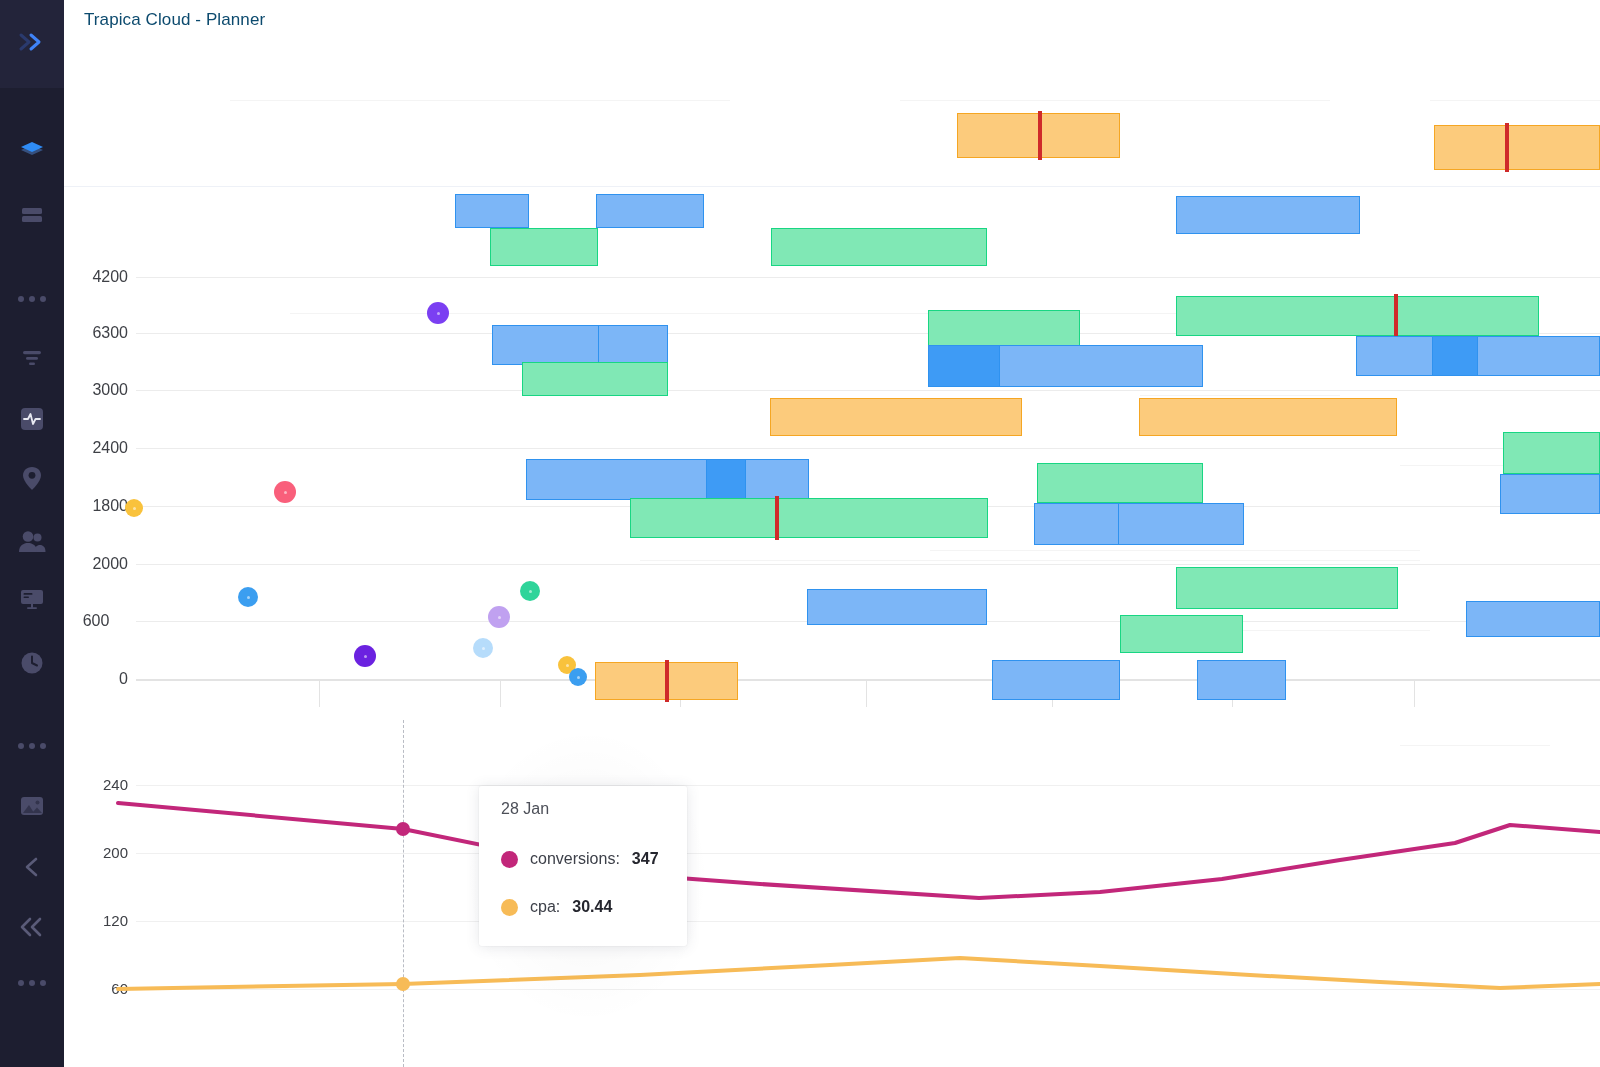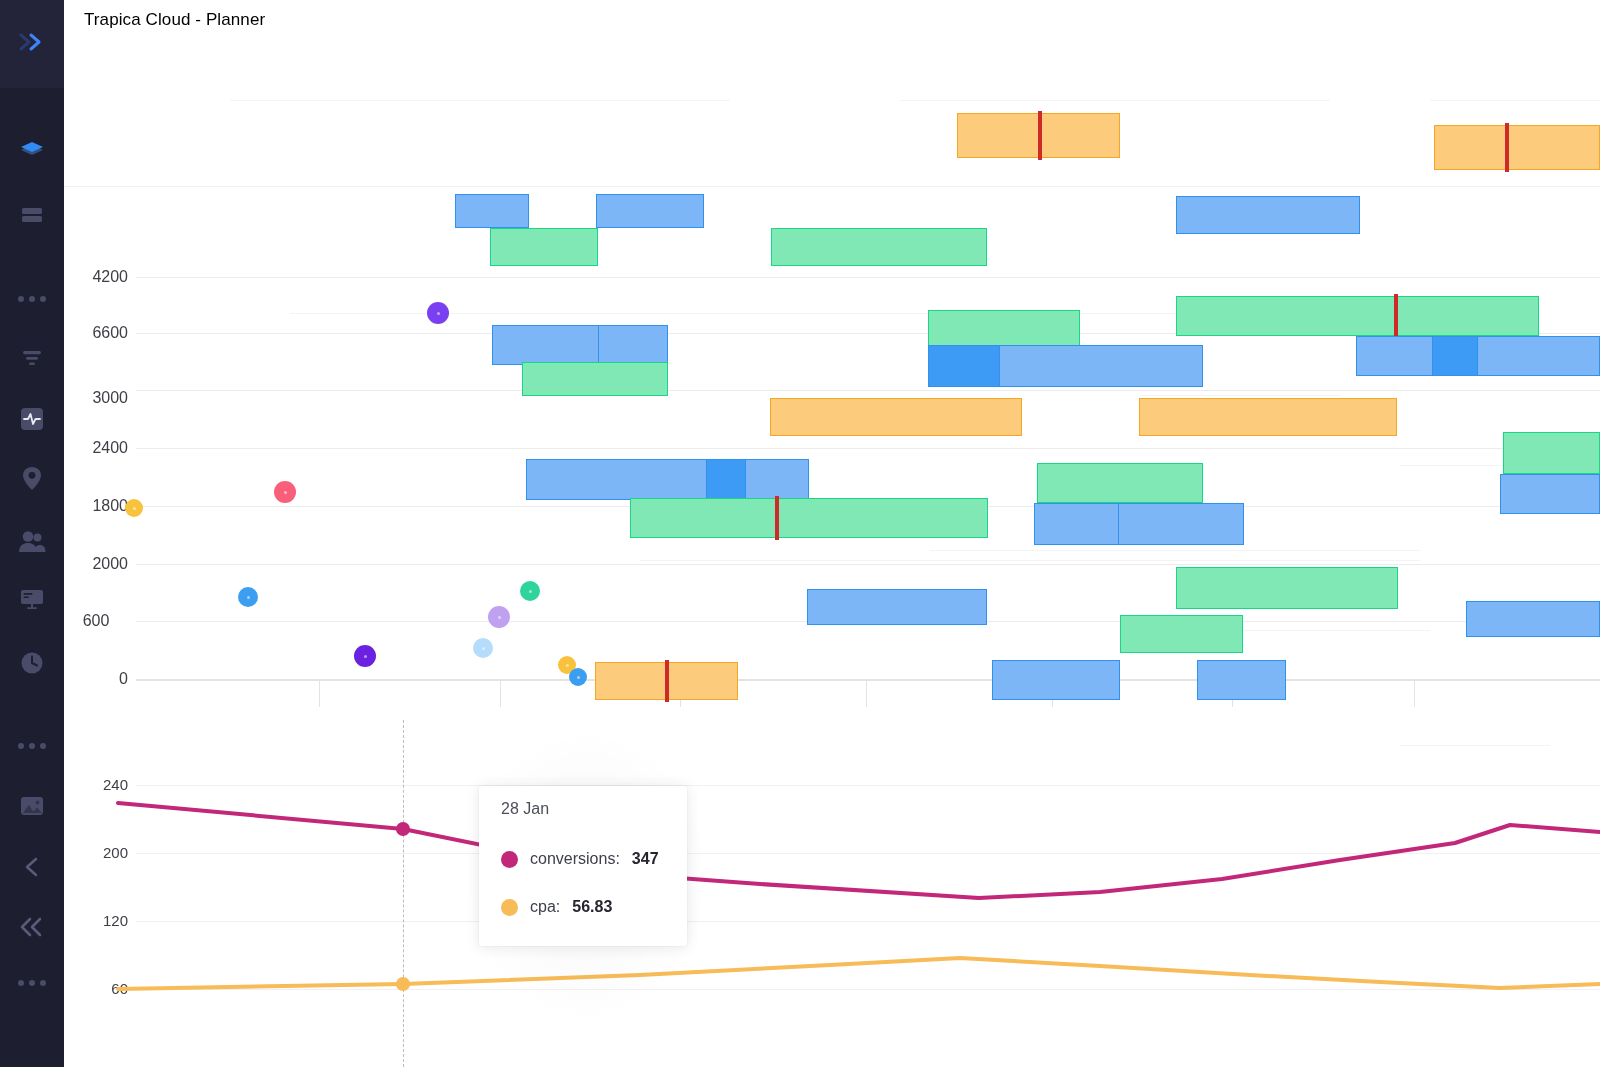--- a/index.html
+++ b/index.html
@@ -32,21 +32,21 @@
   .dots3 i { width:6px; height:6px; border-radius:50%; background:#4a4b69; display:block; }
 
   
   #main {
     position: absolute; left: 64px; top: 0;
     width: 1536px; height: 1067px;
     background: #ffffff;
   }
   #page-title {
     position: absolute; left: 20px; top: 10px;
-    font-size: 17px; color: #000000; letter-spacing: .1px;
+    font-size: 17px; color: #0c4a6e; letter-spacing: .1px;
   }
 
   
   .hdr-rule {
     position:absolute; left:0; top:186px; width:1536px; height:1px;
     background:#eef1f7;
   }
 
   
   #gantt { position: absolute; left:0; top:0; width:1392px; height:720px; }
@@ -272,23 +272,23 @@
         <div class="g-faint" style="left: 226px; top: 313px; width: 250px;"></div>
         <div class="g-faint" style="left: 391px; top: 313px; width: 850px;"></div>
         <div class="g-faint" style="left: 866px; top: 550px; width: 490px;"></div>
         <div class="g-faint" style="left: 576px; top: 560px; width: 780px;"></div>
         <div class="g-faint" style="left: 1076px; top: 395px; width: 200px;"></div>
         <div class="g-faint" style="left: 1066px; top: 630px; width: 300px;"></div>
         <div class="g-faint" style="left: 1336px; top: 465px; width: 200px;"></div>
         <div class="g-faint" style="left: 1336px; top: 745px; width: 150px;"></div>
         <div class="g-ylabel" style="left: 0px; top: 277px;">4200</div>
         <div class="g-grid" style="left: 72px; top: 277px; width: 1464px;"></div>
-        <div class="g-ylabel" style="left: 0px; top: 333px;">6600</div>
+        <div class="g-ylabel" style="left: 0px; top: 333px;">6300</div>
         <div class="g-grid" style="left: 72px; top: 333px; width: 1464px;"></div>
-        <div class="g-ylabel" style="left: 0px; top: 390px; margin-top: 8px;">3000</div>
+        <div class="g-ylabel" style="left: 0px; top: 390px;">3000</div>
         <div class="g-grid" style="left: 72px; top: 390px; width: 1464px;"></div>
         <div class="g-ylabel" style="left: 0px; top: 448px;">2400</div>
         <div class="g-grid" style="left: 72px; top: 448px; width: 1464px;"></div>
         <div class="g-ylabel" style="left: 0px; top: 506px;">1800</div>
         <div class="g-grid" style="left: 72px; top: 506px; width: 1464px;"></div>
         <div class="g-ylabel" style="left: 0px; top: 564px;">2000</div>
         <div class="g-grid" style="left: 72px; top: 564px; width: 1464px;"></div>
         <div class="g-ylabel" style="left: 0px; top: 621px; text-align: center;">600</div>
         <div class="g-grid" style="left: 72px; top: 621px; width: 1464px;"></div>
         <div class="g-ylabel" style="left: 0px; top: 679px;">0</div>
@@ -393,17 +393,17 @@
     <div id="tooltip">
       <div class="tt-head">28 Jan</div>
       <div class="tt-row" style="top:64px">
         <span class="tt-dot" style="background:#c2277a"></span>
         <span>conversions:</span>
         <span class="tt-val">347</span>
       </div>
       <div class="tt-row" style="top:112px">
         <span class="tt-dot" style="background:#f7bb57"></span>
         <span>cpa:</span>
-        <span class="tt-val">56.83</span>
+        <span class="tt-val">30.44</span>
       </div>
     </div>
   </main>
 </div>
 
 </body></html>

